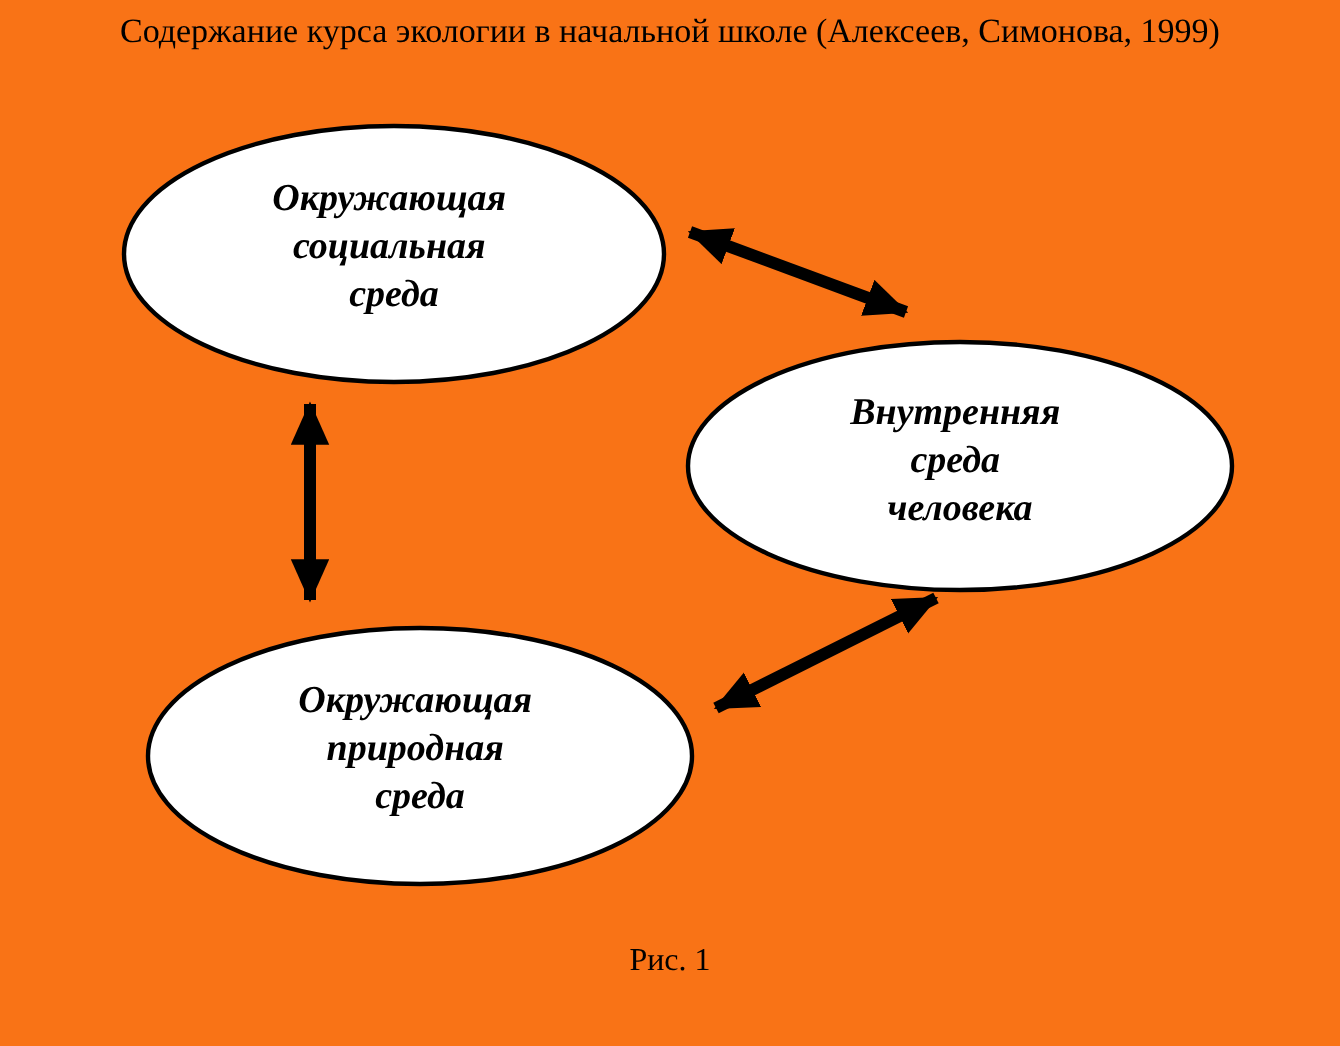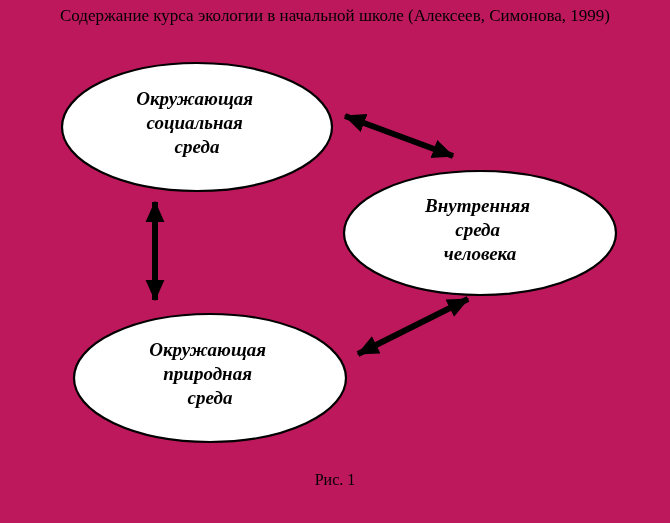--- a/index.html
+++ b/index.html
@@ -4,21 +4,21 @@
 <style>
   html, body {
     margin: 0;
     padding: 0;
     background: #ffffff;
   }
   .page {
     position: relative;
     width: 670px;
     height: 523px;
-    background: #be185d;
+    background: #f97316;
     overflow: hidden;
     font-family: "Liberation Serif", serif;
   }
   svg text {
     font-family: "Liberation Serif", serif;
     fill: #000000;
   }
   .title-text {
     font-size: 17px;
     font-weight: normal;

